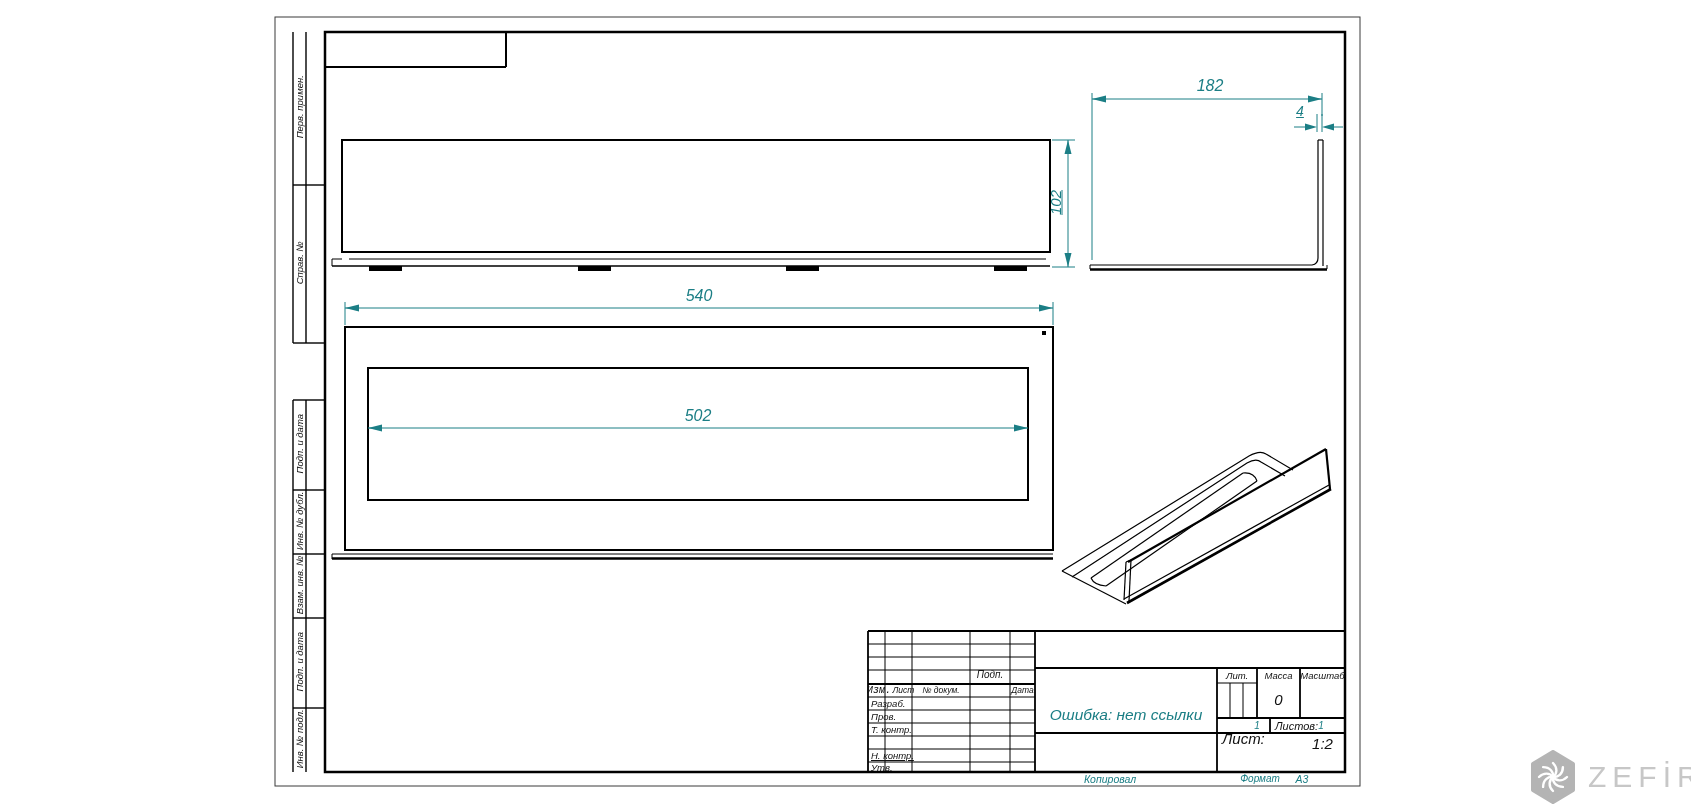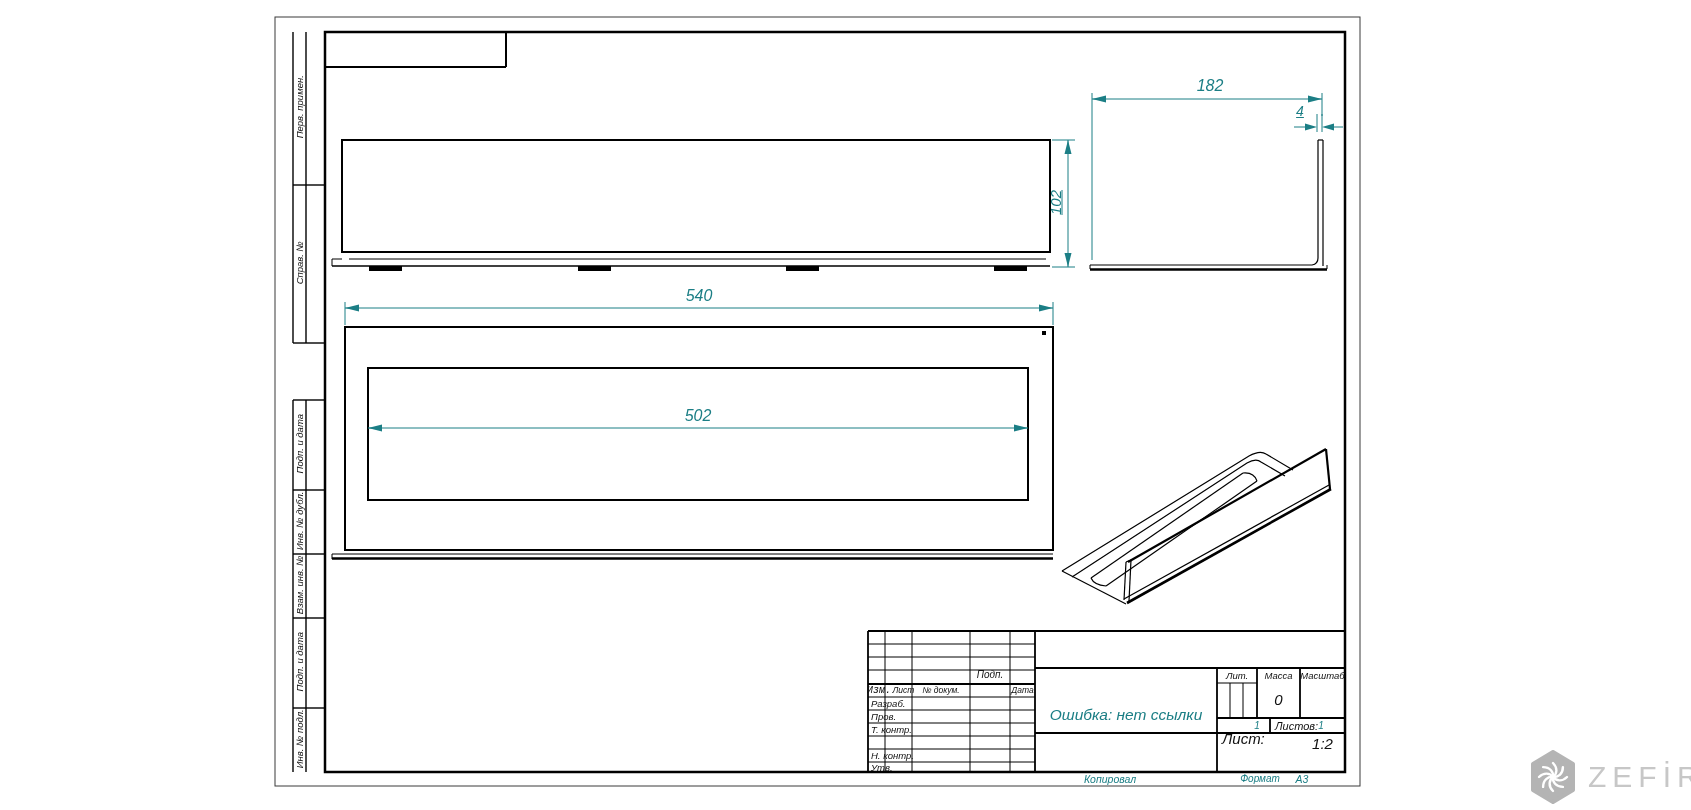--- a/index.html
+++ b/index.html
@@ -179,21 +179,21 @@
   <span class="t lbl ctr" style="left:867px;top:686px;width:19px;font-size:10px;font-family:Liberation Mono, monospace;">Изм.</span>
   <span class="t lbl ctr" style="left:885px;top:686px;width:37px;font-size:8.5px;">Лист</span>
   <span class="t lbl ctr" style="left:912px;top:686px;width:58px;font-size:8.5px;">№ докум.</span>
   <span class="t lbl ctr" style="left:970px;top:670px;width:40px;font-size:10px;">Подп.</span>
   <span class="t lbl ctr" style="left:1010px;top:686px;width:25px;font-size:8.5px;">Дата</span>
 
   <span class="t lbl" style="left:871px;top:699px;font-size:9.5px;">Разраб.</span>
   <span class="t lbl" style="left:871px;top:712px;font-size:9.5px;">Пров.</span>
   <span class="t lbl" style="left:871px;top:725px;font-size:9.5px;">Т. контр.</span>
   <span class="t lbl" style="left:871px;top:738px;font-size:9.5px;"></span>
-  <span class="t lbl" style="left:871px;top:751px;font-size:9.5px;">Н. контр.</span>
+  <span class="t lbl" style="left:871px;top:751px;font-size:9.5px;text-decoration:underline;">Н. контр.</span>
   <span class="t lbl" style="left:871px;top:763px;font-size:9.5px;">Утв.</span>
 
   <span class="t teal ctr" style="left:1040px;top:707px;width:172px;font-size:15.5px;">Ошибка: нет ссылки</span>
   <span class="t lbl ctr" style="left:1217px;top:671px;width:40px;font-size:9.5px;">Лит.</span>
   <span class="t lbl ctr" style="left:1257px;top:671px;width:43px;font-size:9.5px;">Масса</span>
   <span class="t lbl ctr" style="left:1300px;top:671px;width:45px;font-size:9.5px;">Масштаб</span>
   <span class="t lbl ctr" style="left:1257px;top:692px;width:43px;font-size:15px;">0</span>
   <span class="t lbl ctr" style="left:1300px;top:713px;width:45px;font-size:15px;margin-top:23px;">1:2</span>
   <span class="t lbl" style="left:1222px;top:731px;font-size:15px;">Лист:</span>
   <span class="t teal ctr" style="left:1248px;top:721px;width:18px;font-size:10px;">1</span>

